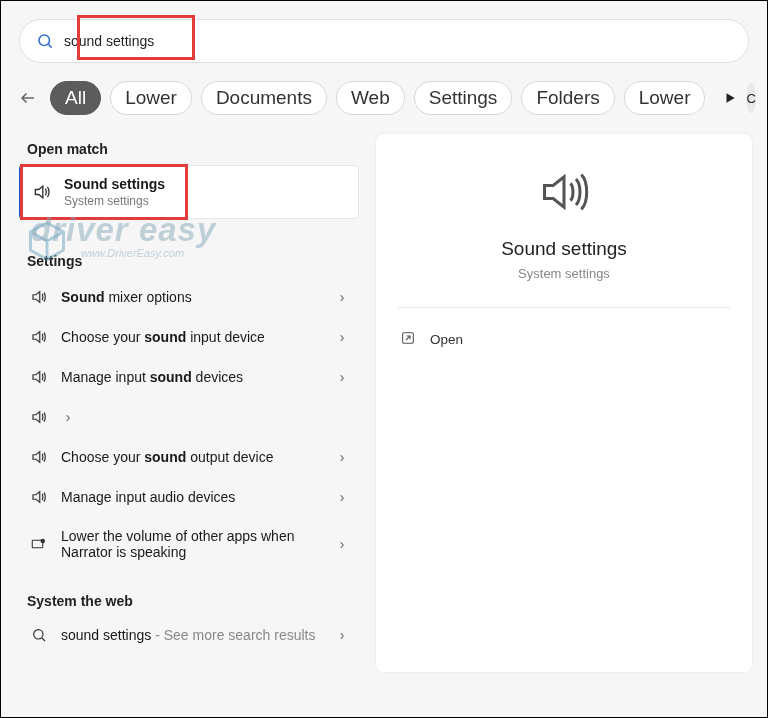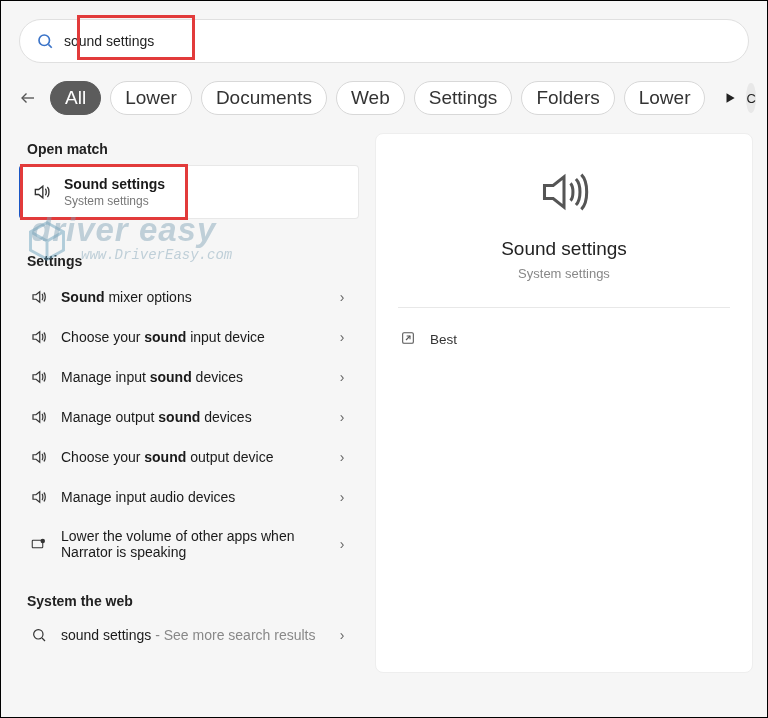--- a/index.html
+++ b/index.html
@@ -138,21 +138,21 @@
     .open-row span { font-size:13.5px; color:#333; }
     .watermark {
       position:absolute;
       left: 30px; top: 210px;
       color:#7da0b4;
       opacity:0.45;
       pointer-events:none;
       font-style:italic;
     }
     .watermark-top { font-size:33px; font-weight:600; letter-spacing:1px; }
-    .watermark-bot { font-size:14px; margin-top:-2px; margin-left:50px;font-family:Liberation Mono, monospace; }
+    .watermark-bot { font-size:11px; margin-top:-2px; margin-left:50px; }
     .wm-logo {
       position:absolute;
       left:24px; top:218px;
       width:44px; height:44px;
       opacity:0.45;
       pointer-events:none;
     }
     .after-dash { color:#888; }
   </style>
 </head>
@@ -262,23 +262,20 @@
           <span class="chevron">›</span>
         </div>
         <div class="result-item">
           <span class="result-icon">
             <svg width="18" height="18" viewBox="0 0 24 24" fill="none" stroke="currentColor" stroke-width="1.6">
               <polygon points="4,9 8,9 13,5 13,19 8,15 4,15"></polygon>
               <path d="M16 8c1.5 1.5 1.5 6.5 0 8"></path>
               <path d="M18.5 6c2.5 2.5 2.5 9.5 0 12"></path>
             </svg>
           </span>
-          <div class="result-text">
-            <div class="result-title">Manage output <b>sound</b> devices</div>
-          </div>
           <span class="chevron">›</span>
         </div>
         <div class="result-item">
           <span class="result-icon">
             <svg width="18" height="18" viewBox="0 0 24 24" fill="none" stroke="currentColor" stroke-width="1.6">
               <polygon points="4,9 8,9 13,5 13,19 8,15 4,15"></polygon>
               <path d="M16 8c1.5 1.5 1.5 6.5 0 8"></path>
               <path d="M18.5 6c2.5 2.5 2.5 9.5 0 12"></path>
             </svg>
           </span>
@@ -344,21 +341,21 @@
       <div class="detail-sub">System settings</div>
       <hr class="detail-divider">
       <div class="open-row">
         <span>
           <svg width="16" height="16" viewBox="0 0 24 24" fill="none" stroke="#555" stroke-width="1.6">
               <rect x="4" y="4" width="16" height="16" rx="2"></rect>
               <path d="M9 15l6-6"></path>
               <path d="M10 9h5v5"></path>
             </svg>
         </span>
-        <span>Best</span>
+        <span>Open</span>
       </div>
     </div>
   </div>
 </div>
 
 <svg class="wm-logo" viewBox="0 0 24 24">
   <polygon points="12,2 21,7 21,17 12,22 3,17 3,7" fill="none" stroke="#5e9bb8" stroke-width="1.6"></polygon>
   <polyline points="3,7 12,12 21,7" fill="none" stroke="#5e9bb8" stroke-width="1.6"></polyline>
   <line x1="12" y1="12" x2="12" y2="22" stroke="#5e9bb8" stroke-width="1.6"></line>
 </svg>

